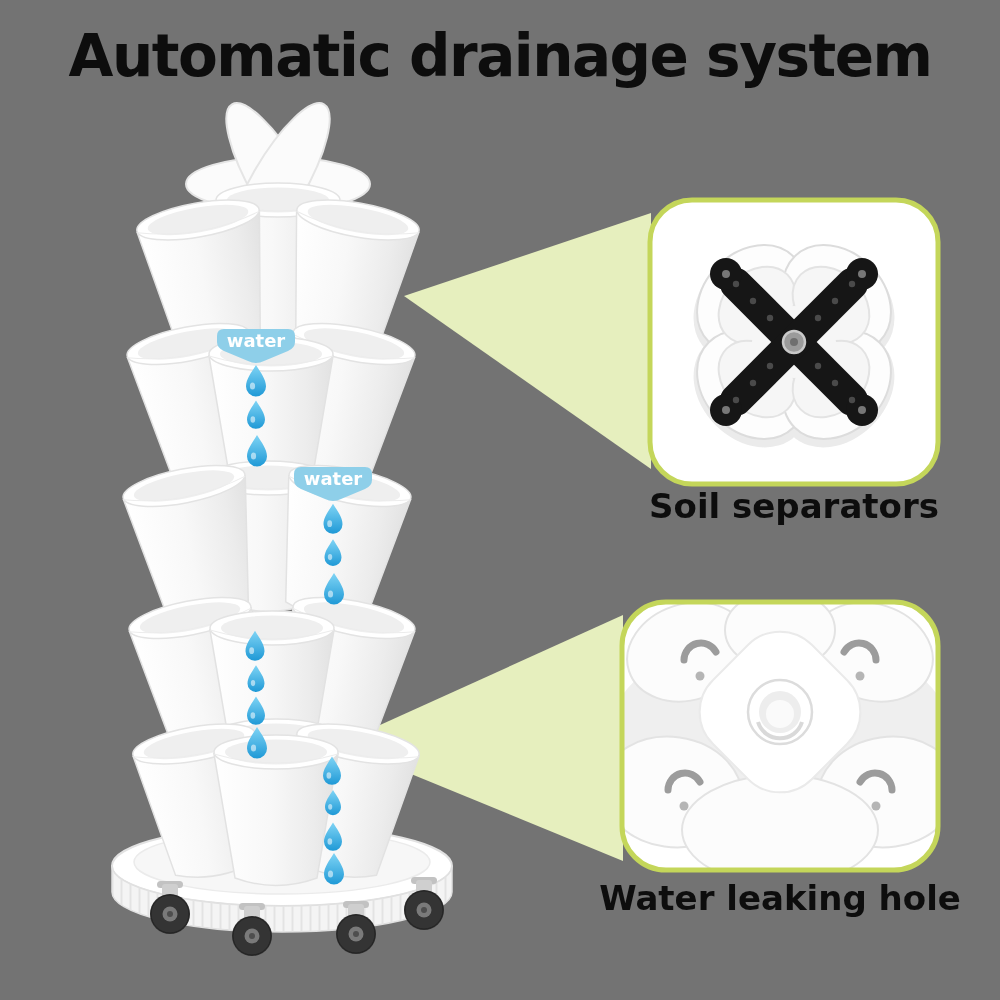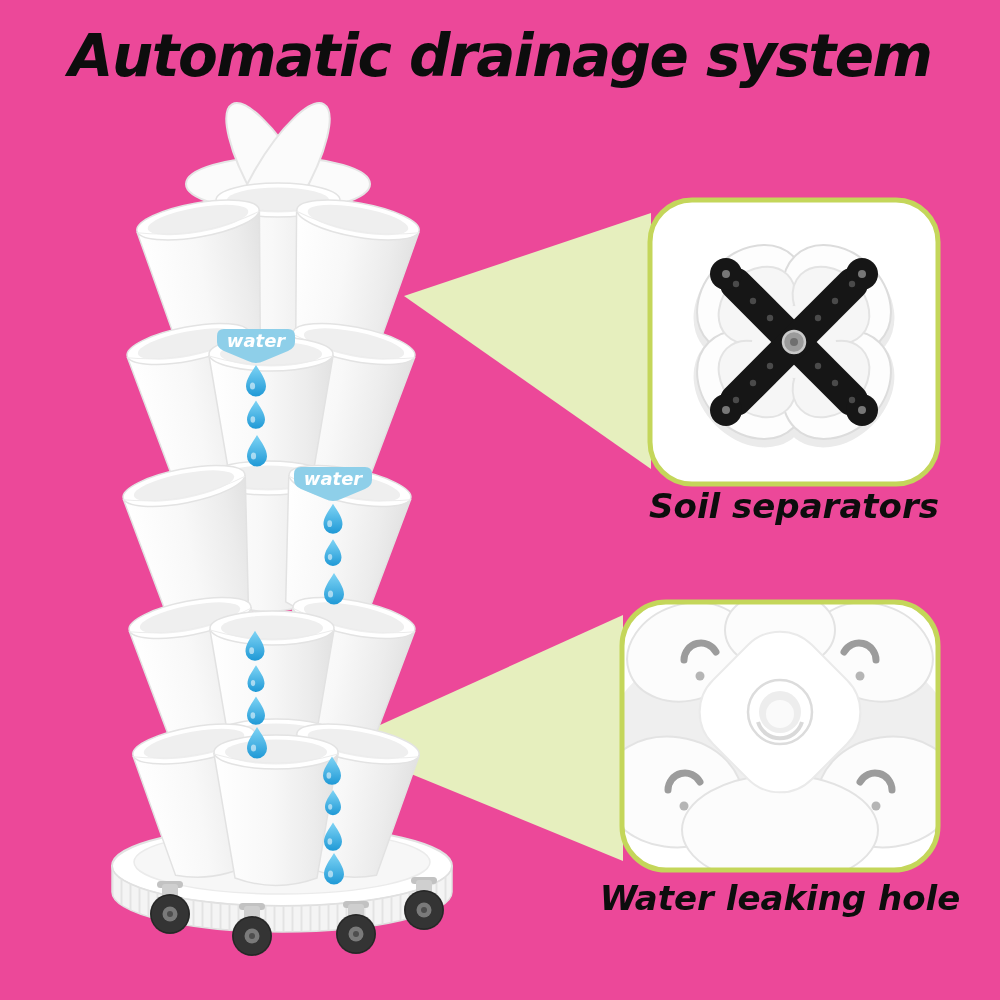--- a/index.html
+++ b/index.html
@@ -1,22 +1,21 @@
 <!DOCTYPE html>
 <html><head>
 <meta charset="utf-8">
 <style>
   html,body{margin:0;padding:0;background:#ffffff;}
   .canvas{
     position:relative;
     width:1000px;height:1000px;
-    background:#ec4899;
+    background:#737373;
     overflow:hidden;
     font-family:"Liberation Sans",sans-serif;
-    font-style:italic;
   }
   .title{
     position:absolute;
     top:22px;left:0;width:1000px;
     margin:0;
     text-align:center;
     font-family:"DejaVu Sans","Liberation Sans",sans-serif;
     font-weight:800;
     font-size:58px;
     letter-spacing:-1.5px;

